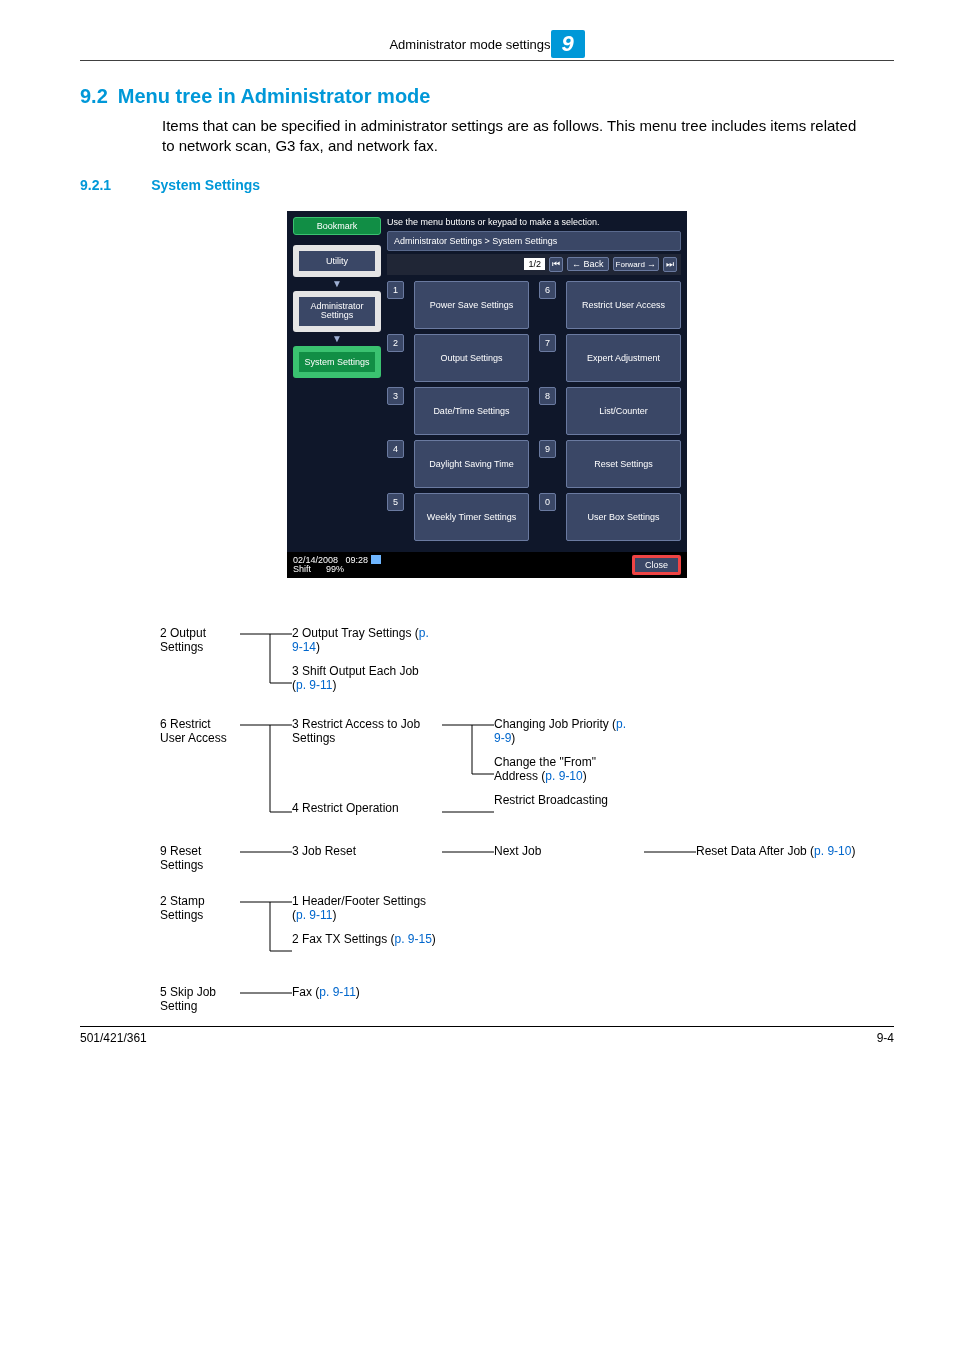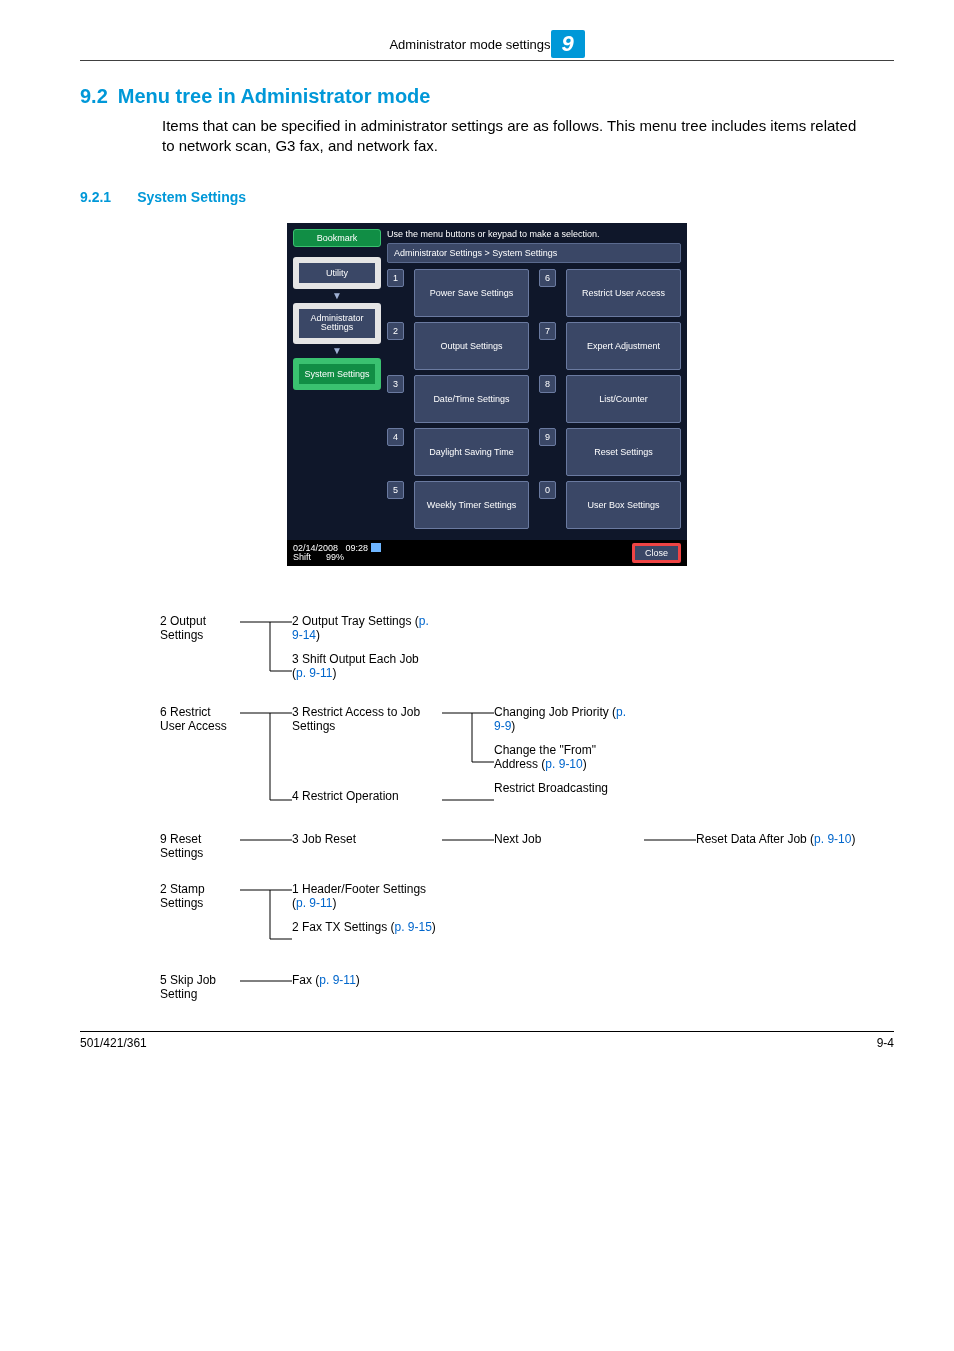--- a/index.html
+++ b/index.html
@@ -53,22 +53,22 @@
     margin-left: 82px;
     margin-top: 8px;
     font-size: 15px;
     line-height: 1.35;
     max-width: 700px;
   }
 
   .subsection-row {
     display: flex;
     align-items: baseline;
-    margin-top: 32px;
-    gap: 26px;
+    margin-top: 20px;
+    gap: 40px;
   }
   .subsection-number { color: #0098d8; font-weight: bold; font-size: 14px; }
   .subsection-title  { color: #0098d8; font-weight: bold; font-size: 14px; }
 
   
   .screenshot-wrap {
     margin: 18px auto 0 auto;
     width: 400px;
   }
   .shot-bar-dark {
@@ -234,21 +234,21 @@
   .col.c4 { width: 170px; }
   .tree-sub {
     margin-top: 10px;
   }
   .link { color: #0066cc; }
   .branch-svg { display:block; }
 
   .footer {
     position: absolute;
     left: 0; right: 0;
-    bottom: 23px;
+    bottom: 40px;
     padding: 0 60px 0 80px;
   }
   .footer-line {
     border-top: 1px solid #000;
     padding-top: 4px;
     display: flex;
     justify-content: space-between;
     font-size: 12px;
   }
 </style>
@@ -282,20 +282,31 @@
           <div class="side-arrow">▼</div>
           <div class="side-item" style="line-height:1.1;">Administrator Settings</div>
           <div class="side-arrow">▼</div>
           <div class="side-item active">System Settings</div>
         </div>
       </div>
 
       <div class="main-area">
         <div class="shot-bar-dark" style="background:transparent;color:#fff;padding:0 0 4px 0;">Use the menu buttons or keypad to make a selection.</div>
         <div class="breadcrumb-box">Administrator Settings &gt; System Settings</div>
+        <div class="paging-row">
+          <span class="page-badge-white">1/2</span>
+          <span class="nav-btn icon">⏮</span>
+          <span class="nav-btn">
+            ← <span>Back</span>
+          </span>
+          <span class="nav-btn icon">
+            <span style="font-size:8px;">Forward</span> →
+          </span>
+          <span class="nav-btn icon">⏭</span>
+        </div>
 
         <div class="menu-grid" id="menu-grid">
             <div class="menu-row">
               <span class="menu-num">1</span>
               <span class="menu-btn">Power Save Settings</span>
               <span class="menu-num">6</span>
               <span class="menu-btn">Restrict User Access</span>
             </div>
             <div class="menu-row">
               <span class="menu-num">2</span>

